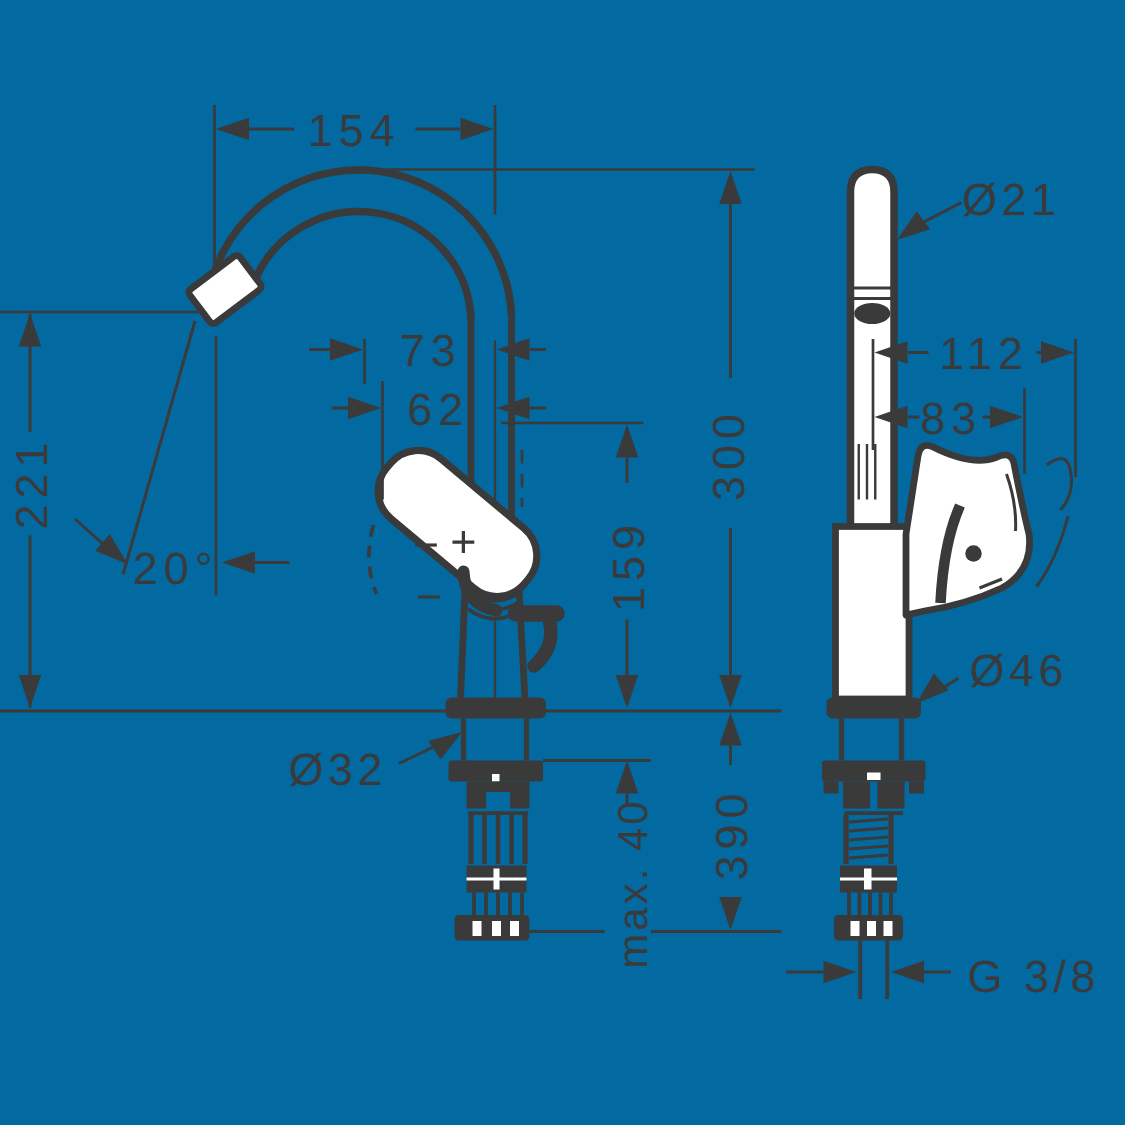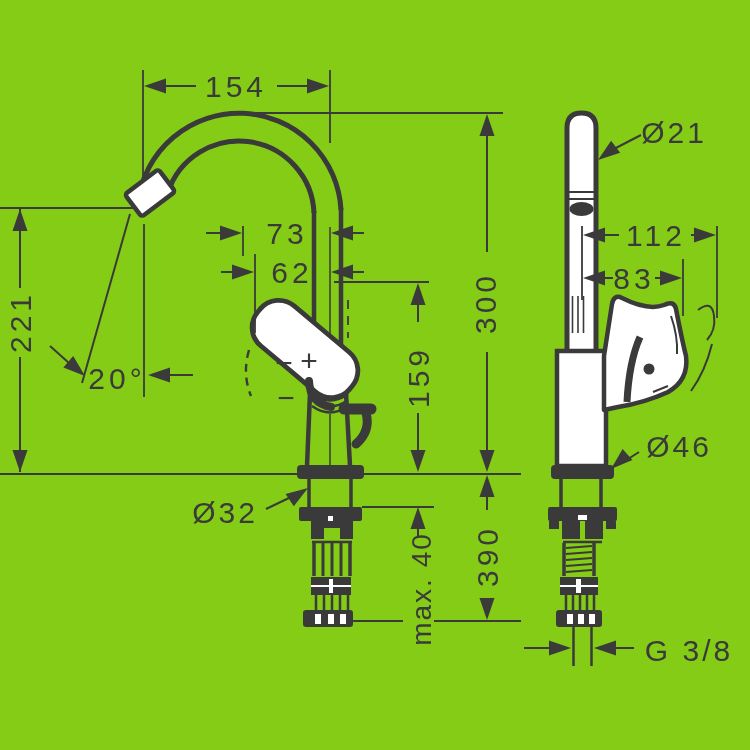--- a/index.html
+++ b/index.html
@@ -1,16 +1,16 @@
 <!DOCTYPE html>
 <html><head>
 <meta charset="utf-8">
 <style>
   html,body{margin:0;padding:0;background:#ffffff;}
-  .stage{position:relative;width:750px;height:750px;background:#84cc16;overflow:hidden;}
+  .stage{position:relative;width:750px;height:750px;background:#0369a1;overflow:hidden;}
   svg{display:block;}
   text{font-family:"Liberation Sans","DejaVu Sans",sans-serif;fill:#3a3a3a;}
   .dim{font-size:30px;letter-spacing:4px;}
   .dia{font-size:30px;letter-spacing:3px;}
   .small{font-size:28px;letter-spacing:2px;}
   .sign{font-size:30px;}
   .ink{stroke:#3a3a3a;}
 </style>
 </head>
 <body>

